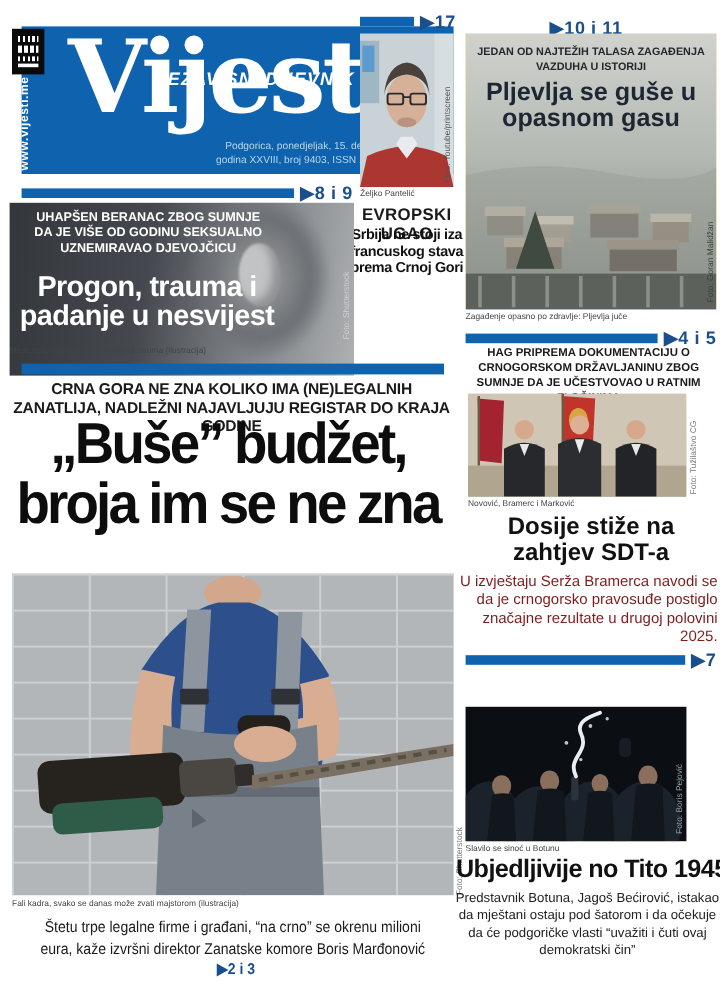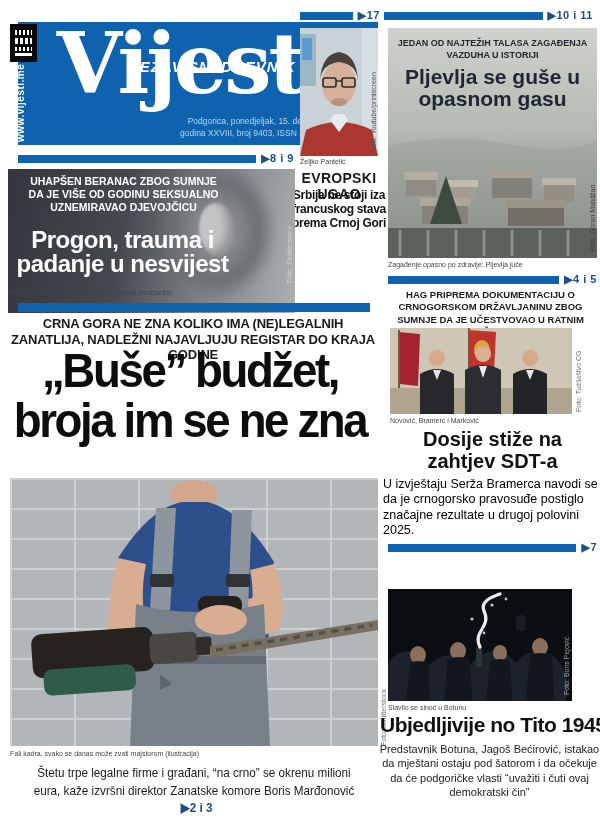--- a/index.html
+++ b/index.html
@@ -22,21 +22,21 @@
     color:#fff;font-weight:bold;font-size:10px;letter-spacing:0.5px;}
   .tagline{position:absolute;left:128px;top:30px;width:250px;color:#fff;font-size:15px;font-weight:bold;font-style:italic;letter-spacing:1px;margin-top:28px;}
   .logo-text{position:absolute;left:28px;top:20px;width:334px;text-align:center;color:#fff;
     font-family:"DejaVu Serif",serif;font-weight:bold;font-size:84px;line-height:1.05;letter-spacing:-3px;}
   .dateline{position:absolute;left:140px;top:116px;width:214px;text-align:right;color:#b9d6ee;font-size:8.5px;line-height:1.4;}
   .dateline .price{color:#fff;font-weight:bold;}
 
   
   .marker{position:absolute;display:flex;align-items:center;gap:5px;}
   .marker .bar{flex:1;height:8px;background:var(--accent);}
-  .marker .lbl{font-size:11px;font-weight:bold;color:var(--navy);white-space:nowrap;letter-spacing:0.5px;}
+  .marker .lbl{font-size:15px;font-weight:bold;color:var(--navy);white-space:nowrap;letter-spacing:0.5px;}
   .bar-solid{position:absolute;background:var(--accent);}
   .kicker{font-weight:bold;color:#1a1a1a;text-align:center;}
   .headline{font-weight:bold;color:var(--ink);text-align:center;}
   .caption{position:absolute;font-size:7px;color:#444;}
   .vcredit{position:absolute;writing-mode:vertical-rl;transform:rotate(180deg);font-size:7px;color:#777;white-space:nowrap;}
   .photo{position:absolute;overflow:hidden;}
   .photo svg{position:absolute;inset:0;display:block;}
 
   
   .progon-photo{left:8px;top:169px;width:287px;height:144px;
@@ -58,21 +58,21 @@
   .pljevlja-photo{left:388px;top:28px;width:209px;height:230px;background:#fdba74;}
   .pljevlja-kicker{position:absolute;left:8px;right:8px;top:10px;font-size:9px;line-height:1.3;color:#23282e;}
   .pljevlja-headline{position:absolute;left:4px;right:4px;top:38px;font-size:21px;line-height:1.05;color:#1d2633;}
   .pljevlja-caption{left:388px;top:261px;}
 
   
   .hag-kicker{position:absolute;left:384px;top:289px;width:213px;font-size:9.5px;line-height:1.3;}
   .hag-photo{left:390px;top:328px;width:182px;height:86px;background:linear-gradient(#d6cec0,#b2a894);}
   .hag-caption{left:390px;top:417px;}
   .dosije-headline{position:absolute;left:388px;top:429px;width:209px;font-size:20px;line-height:1.08;}
-  .dosije-deck{position:absolute;left:383px;top:477px;width:215px;text-align:left;font-size:12.5px;line-height:1.22;color:#000000;}
+  .dosije-deck{position:absolute;left:383px;top:477px;width:215px;text-align:right;font-size:12.5px;line-height:1.22;color:#7f1d1d;}
 
   
   .main-kicker{position:absolute;left:8px;top:316px;width:370px;font-size:13px;line-height:1.2;letter-spacing:-0.2px;}
   .main-h1{position:absolute;left:0;top:347px;width:380px;text-align:center;font-weight:bold;color:#0d0d0d;
     font-size:48px;line-height:1;letter-spacing:-2.5px;white-space:nowrap;transform:scaleX(0.95);transform-origin:center;}
   .main-h2{top:397px;}
   .main-photo{left:10px;top:478px;width:368px;height:268px;background-color:#b3b6b9;
     background-image:linear-gradient(#cdd0d3 2px,transparent 2px),linear-gradient(90deg,#cdd0d3 2px,transparent 2px);
     background-size:64px 30px;}
   .main-caption{left:10px;top:750px;}
@@ -102,21 +102,21 @@
   <div class="dateline">
     <span>Podgorica, ponedjeljak, 15. decembar 2025.</span><br>
     <span>godina XXVIII, broj 9403, ISSN 1450-6181,</span>
     <span class="price">1€</span>
   </div>
 
   <div class="marker" style="left:300px;top:9px;width:80px;">
     <div class="bar"></div>
     <span class="lbl">▶17</span>
   </div>
-  <div class="marker" style="left:384px;top:9px;width:209px;">
+  <div class="marker" style="left:384px;top:9px;width:209px;flex-direction:column;">
     <div class="bar"></div>
     <span class="lbl">▶10 i 11</span>
   </div>
 
   <div class="photo evropski-photo">
     <svg viewBox="0 0 78 128">
       <rect x="0" y="0" width="78" height="128" fill="#c9d2d6"></rect>
       <rect x="0" y="6" width="16" height="52" fill="#9fb6c4"></rect>
       <rect x="2" y="10" width="10" height="22" fill="#5b9bd0"></rect>
       <rect x="62" y="0" width="16" height="128" fill="#d7dee1"></rect>

